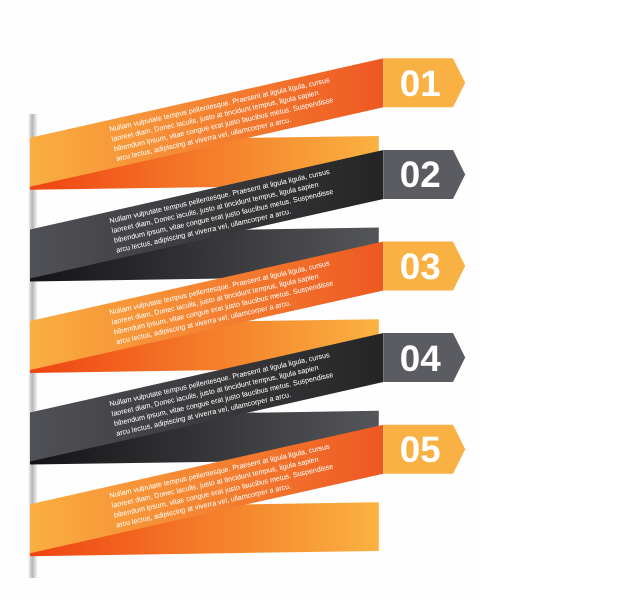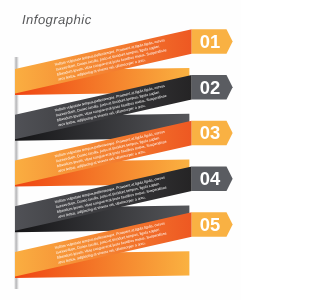--- a/index.html
+++ b/index.html
@@ -8,21 +8,20 @@
   #stage{position:relative;width:241px;height:300px;background:#fefefe;}
   #art{display:block;position:absolute;top:0;left:0;}
   .title{position:absolute;left:22px;top:12.6px;font-family:"Liberation Sans",sans-serif;
     font-style:italic;font-size:13.1px;line-height:13.1px;color:#58595b;white-space:nowrap;
     letter-spacing:0.44px;-webkit-font-smoothing:antialiased;text-rendering:geometricPrecision;}
 </style>
 </head>
 <body>
 
 <div id="stage">
-  <div class="title">Infographic</div>
   <svg id="art" width="241" height="300" viewBox="0 0 241 300">
       <defs>
         <linearGradient id="gOA" x1="15" y1="0" x2="191.7" y2="0" gradientUnits="userSpaceOnUse">
           <stop offset="0" stop-color="#faae41"></stop>
           <stop offset="1" stop-color="#ee5822"></stop>
         </linearGradient>
         <linearGradient id="gOB" x1="15" y1="0" x2="189.4" y2="0" gradientUnits="userSpaceOnUse">
           <stop offset="0" stop-color="#ef4412"></stop>
           <stop offset="1" stop-color="#fab241"></stop>
         </linearGradient>

